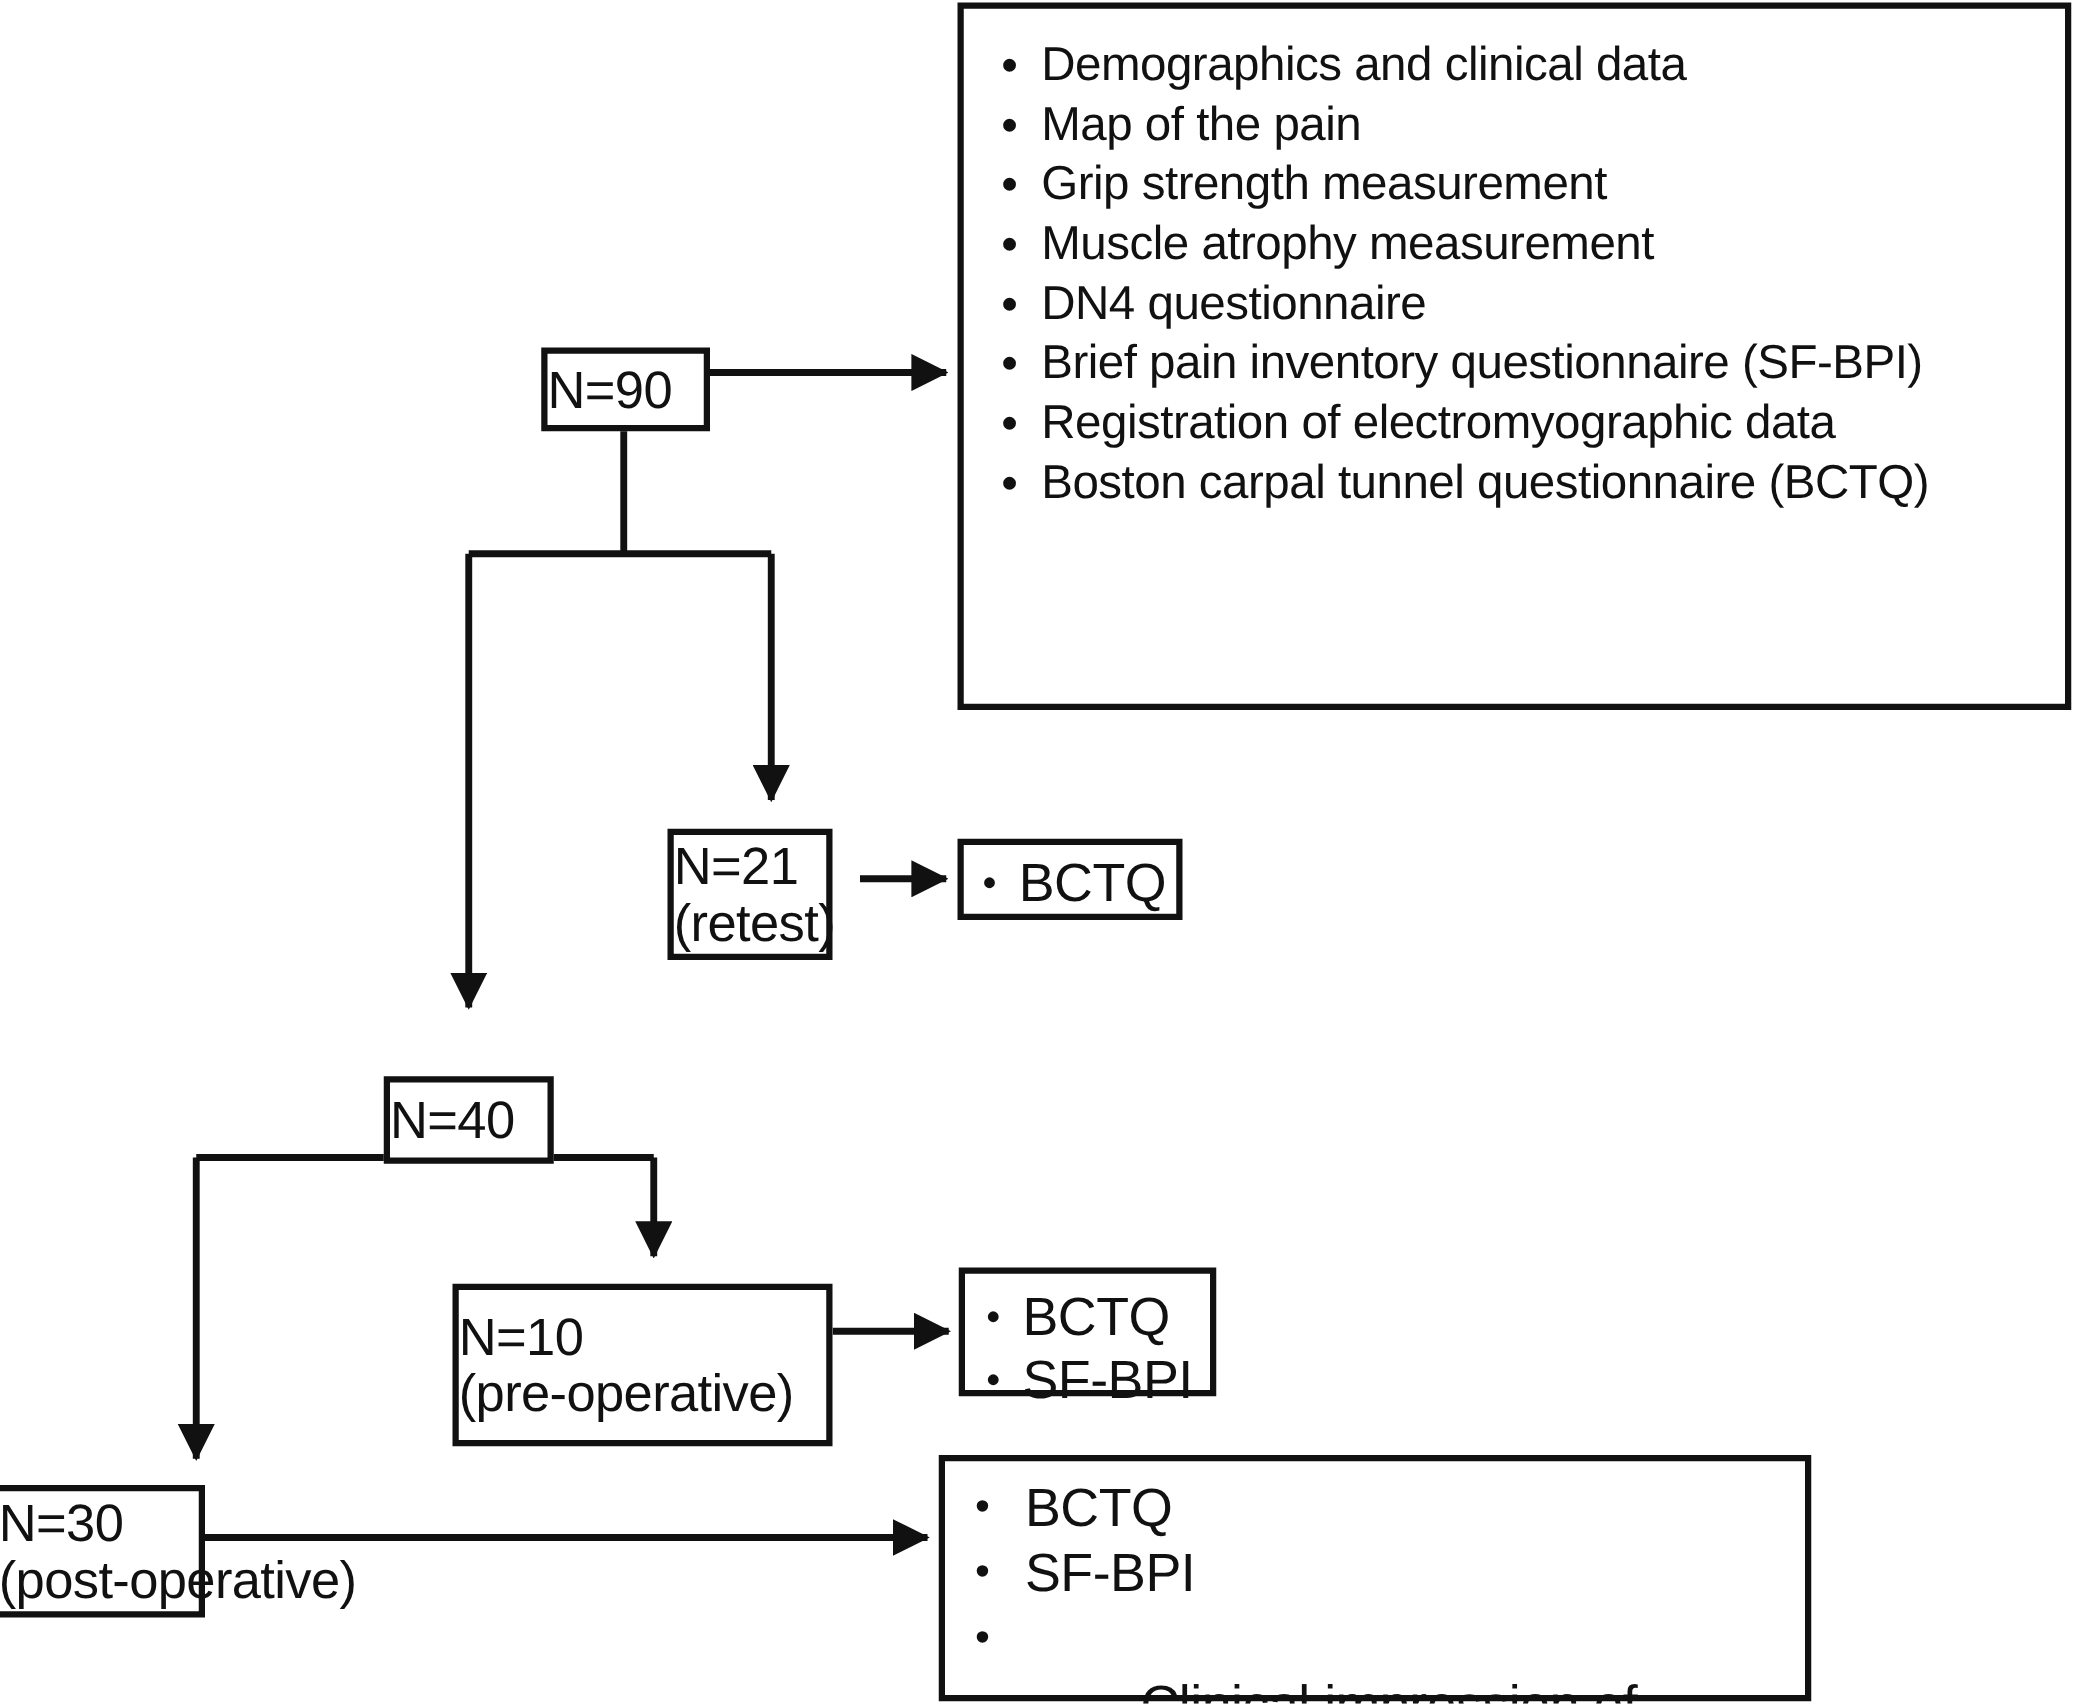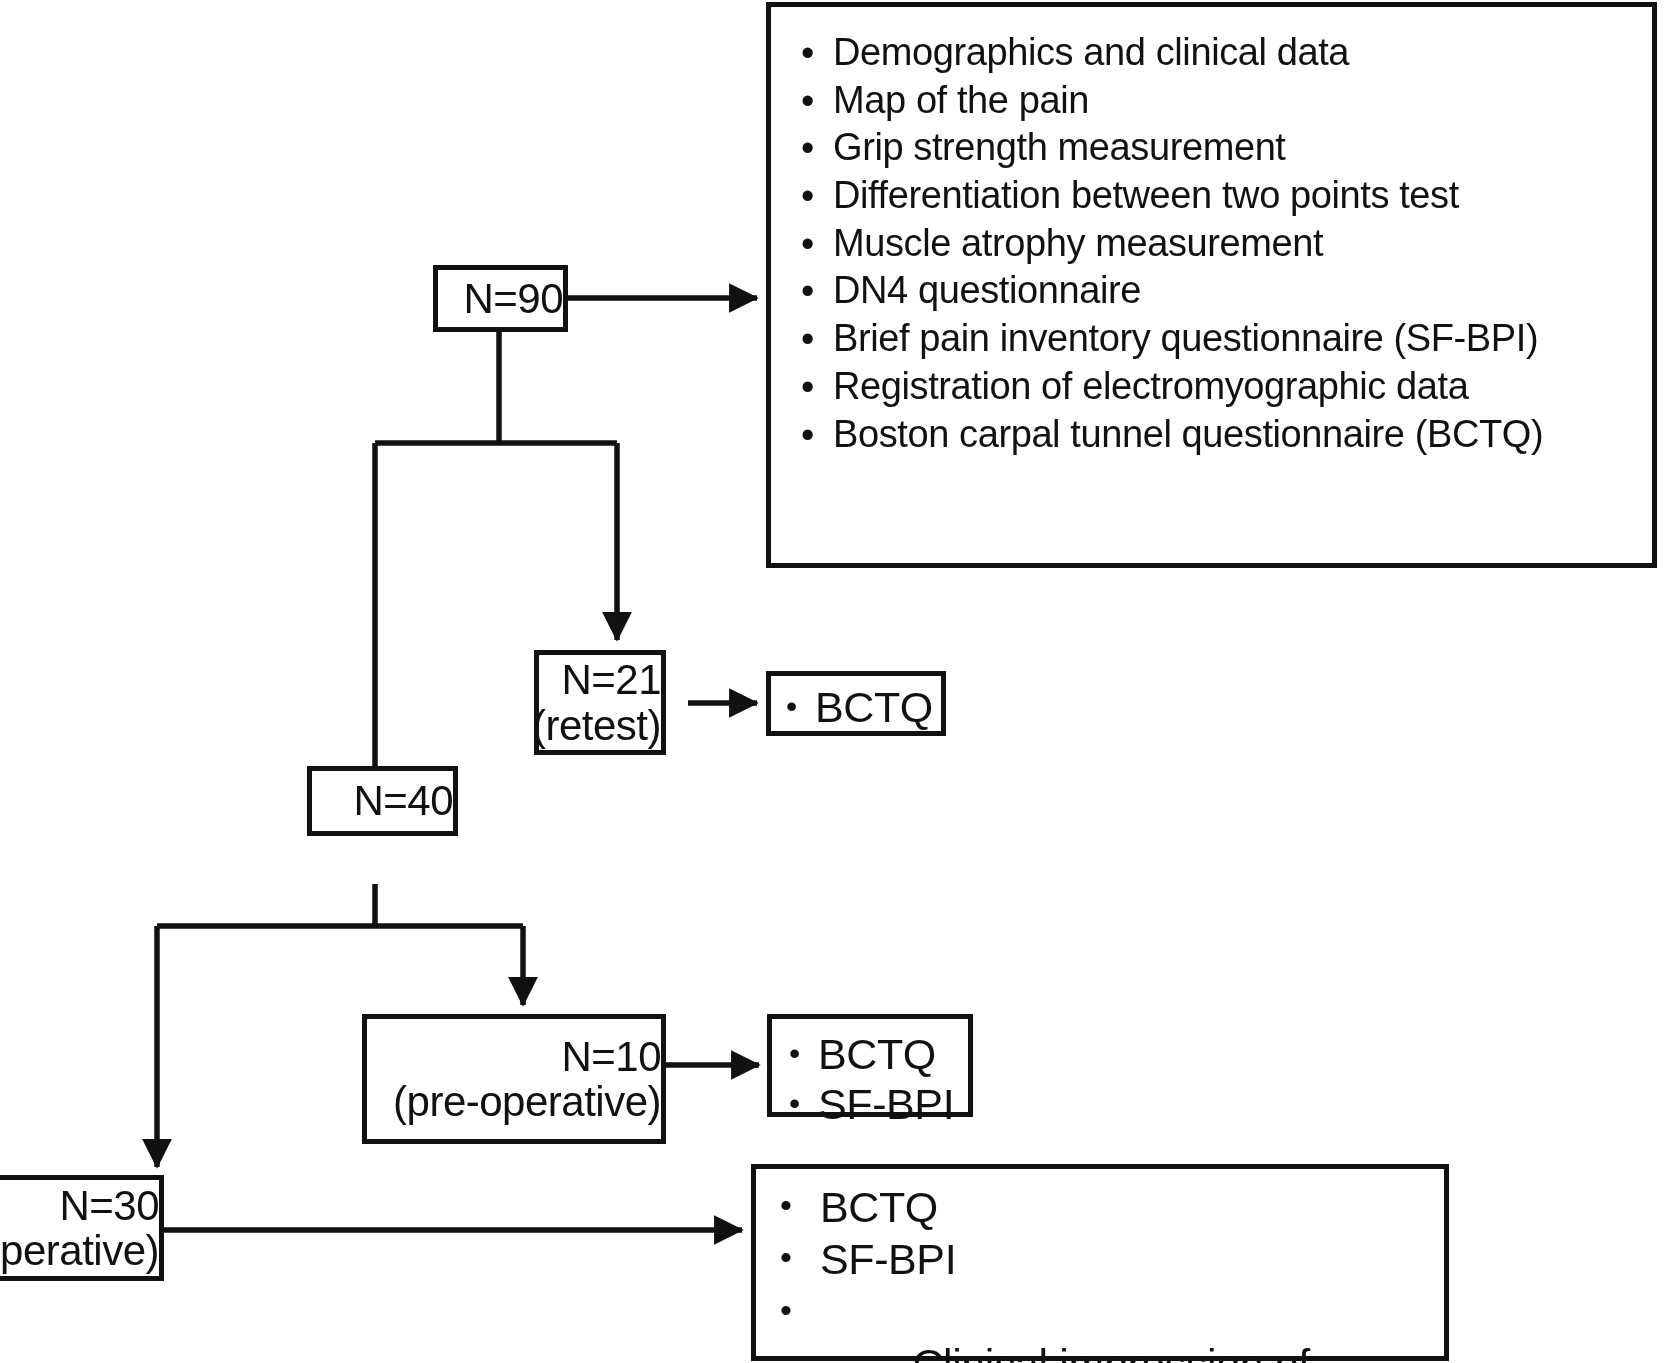--- a/index.html
+++ b/index.html
@@ -27,22 +27,23 @@
   .node {
     position: absolute;
     box-sizing: border-box;
     border: 5px solid #111111;
     background: #ffffff;
     display: flex;
     flex-direction: column;
     justify-content: center;
   }
   .node.center {
-    align-items: flex-end;
+    align-items: flex-start;
     text-align: center;
+    margin-top: 13px;
   }
   .nlabel {
     font-size: 42px;
     line-height: 1.08;
     letter-spacing: -0.5px;
     white-space: nowrap;
   }
   .listbox {
     position: absolute;
     box-sizing: border-box;
@@ -92,21 +93,21 @@
   }
   li.italic {
   }
   .cont {
     display: block;
     padding-left: 0;
   }
   
   #node-n90      { left: 433px;  top: 265px;  width: 135px; height: 67px;  }
   #node-n21      { left: 534px;  top: 650px;  width: 132px; height: 105px; }
-  #node-n40      { left: 307px;  top: 766px;  width: 151px; height: 70px; padding-left: 12px;  }
+  #node-n40      { left: 307px;  top: 848px;  width: 136px; height: 70px;  }
   #node-n10      { left: 362px;  top: 1014px; width: 304px; height: 130px; }
   #node-n30      { left: -6px;   top: 1175px; width: 170px; height: 106px; }
 
   #box-baseline  { left: 766px;  top: 2px;    width: 891px; height: 566px; padding: 22px 0 0 28px; }
   #box-retest    { left: 766px;  top: 671px;  width: 180px; height: 65px;  padding: 6px 0 0 12px; }
   #box-preop     { left: 767px;  top: 1014px; width: 206px; height: 103px; padding: 10px 0 0 14px; }
   #box-postop    { left: 751px;  top: 1164px; width: 698px; height: 197px; padding: 12px 0 0 20px; }
 </style>
 </head>
 <body>
@@ -149,21 +150,20 @@
 
   <div class="node center" id="node-n90">
     <div class="nlabel">N=90</div>
   </div>
 
   <div class="listbox" id="box-baseline">
     <ul class="bullets">
       <li>Demographics and clinical data</li>
       <li>Map of the pain</li>
       <li>Grip strength measurement</li>
-      <li>Differentiation between two points test</li>
       <li>Muscle atrophy measurement</li>
       <li>DN4 questionnaire</li>
       <li>Brief pain inventory questionnaire (SF-BPI)</li>
       <li>Registration of electromyographic data</li>
       <li class="italic">Boston carpal tunnel questionnaire (BCTQ)</li>
     </ul>
   </div>
 
   <div class="node center" id="node-n21">
     <div class="nlabel">N=21</div>

